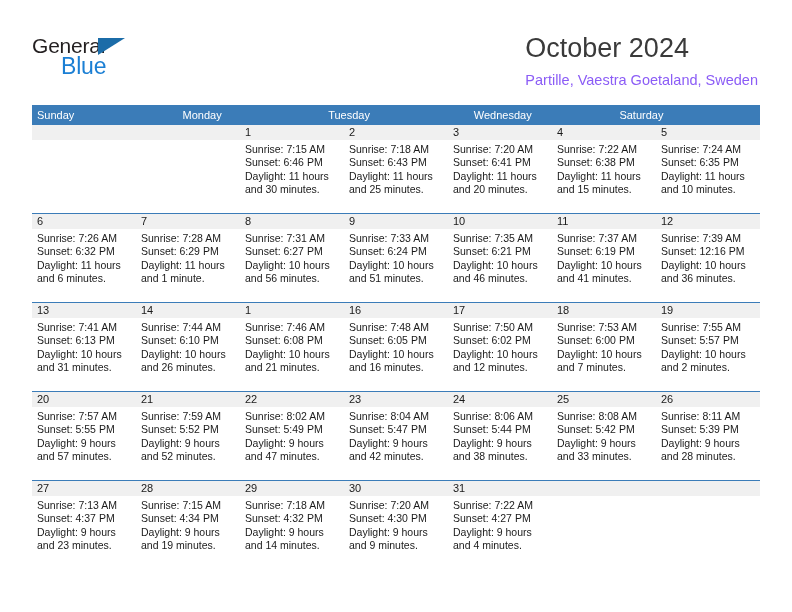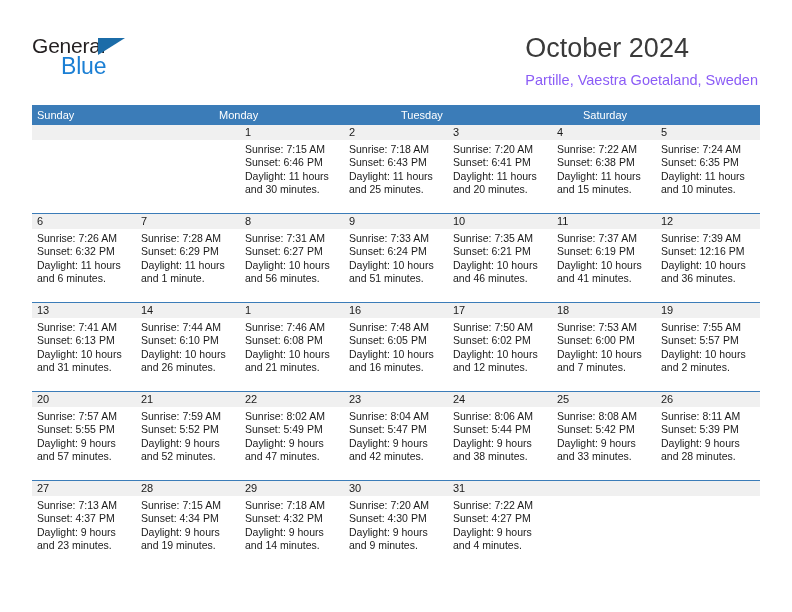--- a/index.html
+++ b/index.html
@@ -167,20 +167,21 @@
       <div class="cal-subtitle">Partille, Vaestra Goetaland, Sweden</div>
     </div>
 
   </div>
 
   <div class="calendar">
     <div class="dow-row" id="dow-row">
         <div class="dow-cell">Sunday</div>
         <div class="dow-cell">Monday</div>
         <div class="dow-cell">Tuesday</div>
+        <div class="dow-cell">Wednesday</div>
         <div class="dow-cell">Saturday</div>
       </div>
     <div id="weeks-container">
         <div class="week-row">
           <div class="week-inner">
             <div class="day-cell empty">
               <div class="day-num-strip"></div>
               <div class="day-body"></div>
             </div>
             <div class="day-cell empty">

